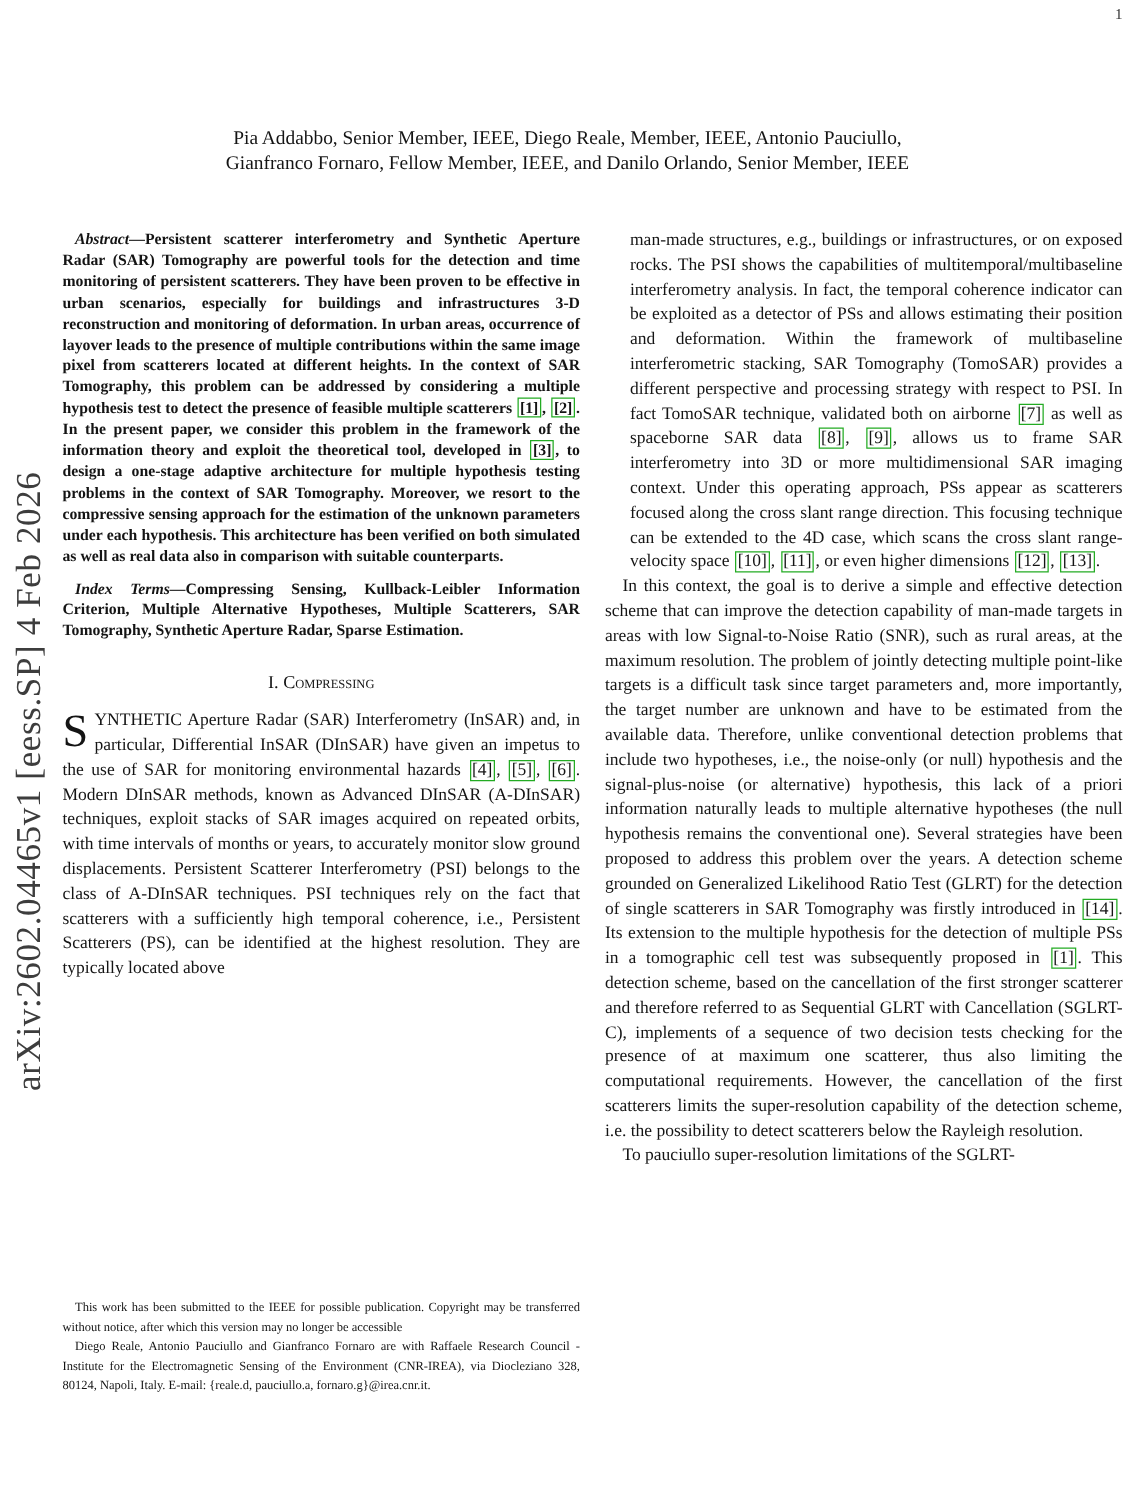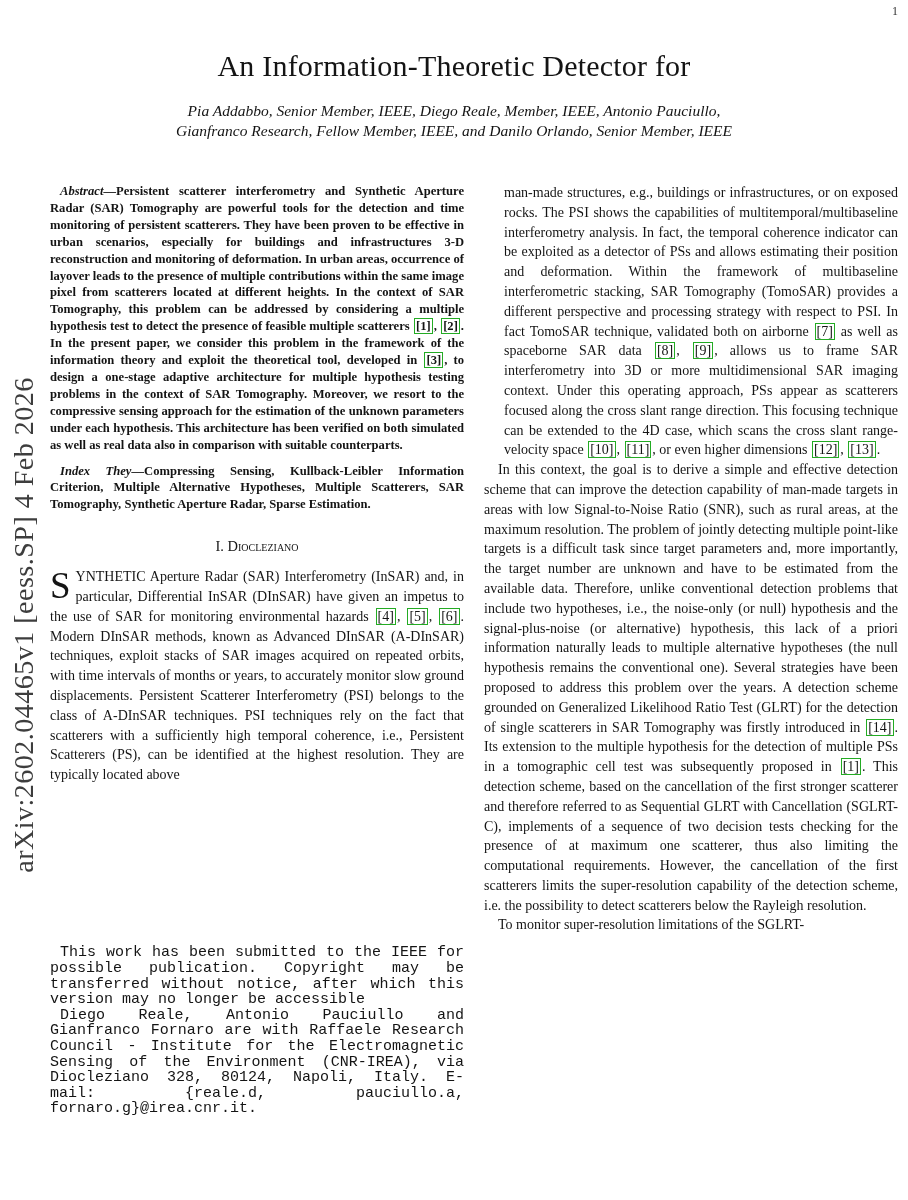--- a/index.html
+++ b/index.html
@@ -36,21 +36,20 @@
     font-size: 30px;
     font-weight: normal;
     margin: 0;
     line-height: 40px;
     letter-spacing: 0.2px;
   }
   .authors {
     margin-top: 15px;
     font-size: 15.5px;
     line-height: 20px;
-    font-style: italic;
   }
   .columns {
     display: flex;
     gap: 20px;
     padding: 0 10px 0 50px;
     margin-top: 42px;
     height: 940px;
     overflow: hidden;
     text-align: justify;
   }
@@ -86,57 +85,56 @@
   }
   .intro { text-indent: 0; }
   .cite {
     border: 1px solid #23ab23;
     padding: 0 1px;
     margin: 0 1px;
   }
   .footnotes {
     margin-top: auto;
     padding-bottom: 6px;
-    font-size: 15px;
+    font-size: 10px;
     line-height: 15.6px;
-    font-family: Liberation Mono, monospace;
   }
   .footnotes p { text-indent: 10px; }
 </style>
 </head>
 <body>
 
 <div class="page">
 
   <div class="pagenum">1</div>
 
   <div class="arxiv-stamp">arXiv:2602.04465v1 [eess.SP] 4 Feb 2026</div>
 
   <header class="head">
-    <h1 class="title"><span>An Information-Theoretic Detector for</span><br></h1>
-    <div class="authors"><span>Pia Addabbo, Senior Member, IEEE, Diego Reale, Member, IEEE, Antonio Pauciullo,</span><br><span>Gianfranco Research, Fellow Member, IEEE, and Danilo Orlando, Senior Member, IEEE</span></div>
+    <h1 class="title"><br></h1>
+    <div class="authors"><span>Pia Addabbo, Senior Member, IEEE, Diego Reale, Member, IEEE, Antonio Pauciullo,</span><br><span>Gianfranco Fornaro, Fellow Member, IEEE, and Danilo Orlando, Senior Member, IEEE</span></div>
   </header>
 
   <div class="columns">
 
     <div class="col left">
       <p class="abstract"><span class="lead">Abstract—</span><span>Persistent scatterer interferometry and Synthetic Aperture Radar (SAR) Tomography are powerful tools for the detection and time monitoring of persistent scatterers. They have been proven to be effective in urban scenarios, especially for buildings and infrastructures 3-D reconstruction and monitoring of deformation. In urban areas, occurrence of layover leads to the presence of multiple contributions within the same image pixel from scatterers located at different heights. In the context of SAR Tomography, this problem can be addressed by considering a multiple hypothesis test to detect the presence of feasible multiple scatterers <span class="cite">[1]</span>, <span class="cite">[2]</span>. In the present paper, we consider this problem in the framework of the information theory and exploit the theoretical tool, developed in <span class="cite">[3]</span>, to design a one-stage adaptive architecture for multiple hypothesis testing problems in the context of SAR Tomography. Moreover, we resort to the compressive sensing approach for the estimation of the unknown parameters under each hypothesis. This architecture has been verified on both simulated as well as real data also in comparison with suitable counterparts.</span></p>
 
-      <p class="abstract"><span class="lead">Index They—</span><span>Compressing Sensing, Kullback-Leibler Information Criterion, Multiple Alternative Hypotheses, Multiple Scatterers, SAR Tomography, Synthetic Aperture Radar, Sparse Estimation.</span></p>
+      <p class="abstract"><span class="lead">Index Terms—</span><span>Compressing Sensing, Kullback-Leibler Information Criterion, Multiple Alternative Hypotheses, Multiple Scatterers, SAR Tomography, Synthetic Aperture Radar, Sparse Estimation.</span></p>
 
-      <h2 class="section-heading">I. Diocleziano</h2>
+      <h2 class="section-heading">I. Compressing</h2>
 
       <p class="body-par intro"><span class="dropcap">S</span><span>YNTHETIC Aperture Radar (SAR) Interferometry (InSAR) and, in particular, Differential InSAR (DInSAR) have given an impetus to the use of SAR for monitoring environmental hazards <span class="cite">[4]</span>, <span class="cite">[5]</span>, <span class="cite">[6]</span>. Modern DInSAR methods, known as Advanced DInSAR (A-DInSAR) techniques, exploit stacks of SAR images acquired on repeated orbits, with time intervals of months or years, to accurately monitor slow ground displacements. Persistent Scatterer Interferometry (PSI) belongs to the class of A-DInSAR techniques. PSI techniques rely on the fact that scatterers with a sufficiently high temporal coherence, i.e., Persistent Scatterers (PS), can be identified at the highest resolution. They are typically located above</span></p>
 
       <div class="footnotes">
         <p>This work has been submitted to the IEEE for possible publication. Copyright may be transferred without notice, after which this version may no longer be accessible</p>
         <p>Diego Reale, Antonio Pauciullo and Gianfranco Fornaro are with Raffaele Research Council - Institute for the Electromagnetic Sensing of the Environment (CNR-IREA), via Diocleziano 328, 80124, Napoli, Italy. E-mail: {reale.d, pauciullo.a, fornaro.g}@irea.cnr.it.</p>
       </div>
     </div>
 
     <div class="col right">
       <p class="body-par noindent">man-made structures, e.g., buildings or infrastructures, or on exposed rocks. The PSI shows the capabilities of multitemporal/multibaseline interferometry analysis. In fact, the temporal coherence indicator can be exploited as a detector of PSs and allows estimating their position and deformation. Within the framework of multibaseline interferometric stacking, SAR Tomography (TomoSAR) provides a different perspective and processing strategy with respect to PSI. In fact TomoSAR technique, validated both on airborne <span class="cite">[7]</span> as well as spaceborne SAR data <span class="cite">[8]</span>, <span class="cite">[9]</span>, allows us to frame SAR interferometry into 3D or more multidimensional SAR imaging context. Under this operating approach, PSs appear as scatterers focused along the cross slant range direction. This focusing technique can be extended to the 4D case, which scans the cross slant range-velocity space <span class="cite">[10]</span>, <span class="cite">[11]</span>, or even higher dimensions <span class="cite">[12]</span>, <span class="cite">[13]</span>.</p>
       <p class="body-par">In this context, the goal is to derive a simple and effective detection scheme that can improve the detection capability of man-made targets in areas with low Signal-to-Noise Ratio (SNR), such as rural areas, at the maximum resolution. The problem of jointly detecting multiple point-like targets is a difficult task since target parameters and, more importantly, the target number are unknown and have to be estimated from the available data. Therefore, unlike conventional detection problems that include two hypotheses, i.e., the noise-only (or null) hypothesis and the signal-plus-noise (or alternative) hypothesis, this lack of a priori information naturally leads to multiple alternative hypotheses (the null hypothesis remains the conventional one). Several strategies have been proposed to address this problem over the years. A detection scheme grounded on Generalized Likelihood Ratio Test (GLRT) for the detection of single scatterers in SAR Tomography was firstly introduced in <span class="cite">[14]</span>. Its extension to the multiple hypothesis for the detection of multiple PSs in a tomographic cell test was subsequently proposed in <span class="cite">[1]</span>. This detection scheme, based on the cancellation of the first stronger scatterer and therefore referred to as Sequential GLRT with Cancellation (SGLRT-C), implements of a sequence of two decision tests checking for the presence of at maximum one scatterer, thus also limiting the computational requirements. However, the cancellation of the first scatterers limits the super-resolution capability of the detection scheme, i.e. the possibility to detect scatterers below the Rayleigh resolution.</p>
-      <p class="body-par">To monitor super-resolution limitations of the SGLRT-</p>
+      <p class="body-par">To pauciullo super-resolution limitations of the SGLRT-</p>
     </div>
 
   </div>
 </div>
 
 </body></html>

